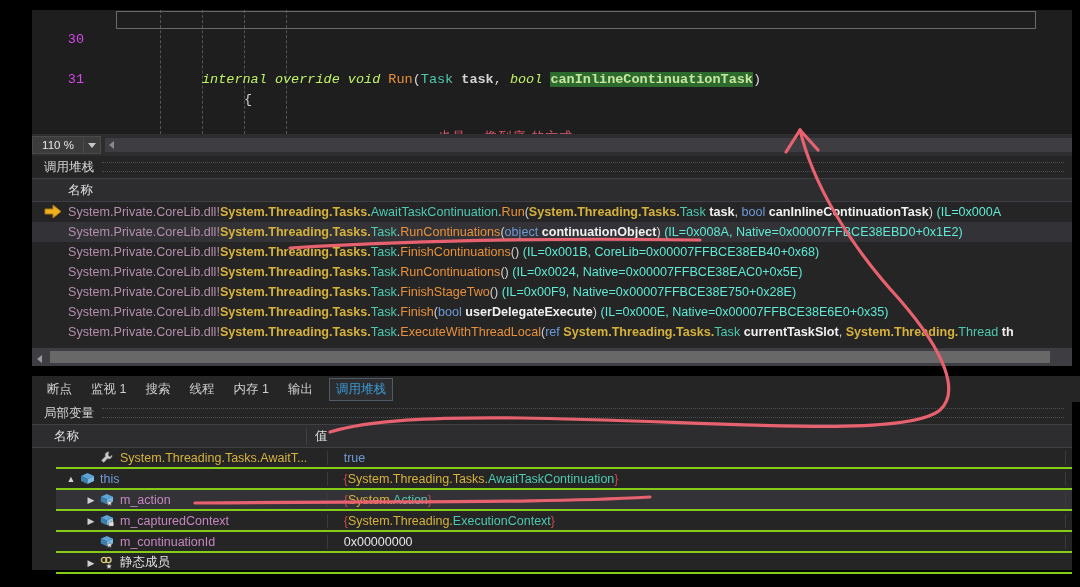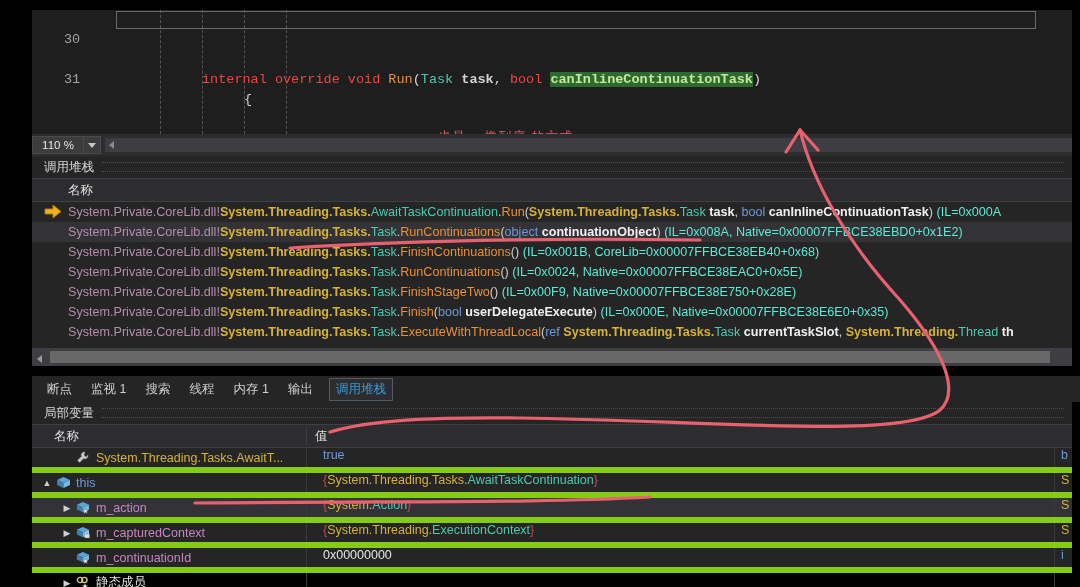--- a/index.html
+++ b/index.html
@@ -3,24 +3,24 @@
 <meta charset="utf-8">
 <style>
   html,body{margin:0;padding:0;background:#000;}
   body{width:1080px;height:587px;overflow:hidden;font-family:"Liberation Sans",sans-serif;}
   #app{position:relative;width:1080px;height:587px;background:#000;}
   .mono{font-family:"Liberation Mono",monospace;}
 
   
   #editor{position:absolute;left:32px;top:10px;width:1040px;height:124px;background:#1e1e1e;overflow:hidden;}
   .edline{position:relative;height:20px;line-height:20px;white-space:pre;font-family:"Liberation Mono",monospace;font-size:13.5px;}
-  .lnum{position:absolute;left:32px;width:26px;text-align:left;color:#a3a3a3;font-family:"Liberation Mono",monospace;font-size:13.5px;}
+  .lnum{position:absolute;left:26px;width:26px;text-align:right;color:#d946ef;font-family:"Liberation Mono",monospace;font-size:13.5px;}
   .codetext{position:absolute;left:86px;}
   .ind{position:absolute;top:0;bottom:0;width:1px;border-left:1px dashed #555;}
-  .c-kw{color:#ef4444;}
+  .c-kw{color:#bef264;font-style:italic;}
   .c-type{color:#4ec9b0;}
   .c-meth2{color:#e8913a;}
   .c-id{color:#d4d4d4;}
   .c-param{color:#d4d4d4;font-weight:bold;}
   .c-prop{color:#4ec9b0;}
   .sel-blue{background:#264f78;color:#fff;font-weight:bold;}
   .sel-green{background:#2d6a2d;color:#c8e6a0;font-weight:bold;}
   .box30{position:absolute;left:84px;top:1px;height:18px;width:920px;border:1px solid #6a6a6a;box-sizing:border-box;}
   #anno-cn{position:absolute;left:438px;top:128px;color:#e05c6e;font-size:13px;letter-spacing:1px;font-family:"Liberation Sans",sans-serif;}
 
@@ -60,21 +60,21 @@
   .tab.active{color:#3b9bd6;border:1px solid #4f5b66;background:#2d2d30;padding:2px 6px;}
 
   
   #lv{position:absolute;left:32px;top:402px;width:1040px;height:168px;background:#252526;}
   #lv-title{height:22px;display:flex;align-items:center;padding-left:12px;color:#d8d8d8;font-size:12.5px;}
   #lv-title .dots{flex:1;height:8px;margin:0 8px;border-top:1px dotted #4e4e52;border-bottom:1px dotted #4e4e52;}
   #lv-head{height:22px;background:#2d2d30;border-top:1px solid #3f3f46;border-bottom:1px solid #3f3f46;display:flex;align-items:center;color:#e0e0e0;font-size:12.5px;}
   .lh1{width:274px;padding-left:22px;box-sizing:border-box;}
   .lh2{width:748px;padding-left:8px;box-sizing:border-box;border-left:1px solid #3f3f46;}
   .lh3{flex:1;padding-left:6px;border-left:1px solid #3f3f46;}
-  .lvrow{height:19px;display:flex;font-size:12.5px;border-bottom:6px solid #84cc16;}
+  .lvrow{height:19px;display:flex;align-items:center;font-size:12.5px;border-bottom:2px solid #84cc16;margin-left:24px;}
   .lvrow.sel{background:#333337;}
   .lvname{width:274px;display:flex;align-items:center;box-sizing:border-box;overflow:hidden;white-space:nowrap;}
   .lvval{width:748px;box-sizing:border-box;padding-left:16px;border-left:1px solid #3a3a3c;overflow:hidden;white-space:nowrap;}
   .lvtype{flex:1;padding-left:6px;border-left:1px solid #3a3a3c;overflow:hidden;white-space:nowrap;}
   .exp{width:14px;text-align:center;color:#cfcfcf;font-size:9px;flex:none;}
   .vicon{width:18px;flex:none;display:flex;align-items:center;justify-content:center;}
   .vname-m{color:#d6b23c;}
   .vname-b{color:#6f9ad6;}
   .vname-p{color:#c586c0;}
   .vname-w{color:#e6e6e6;}

